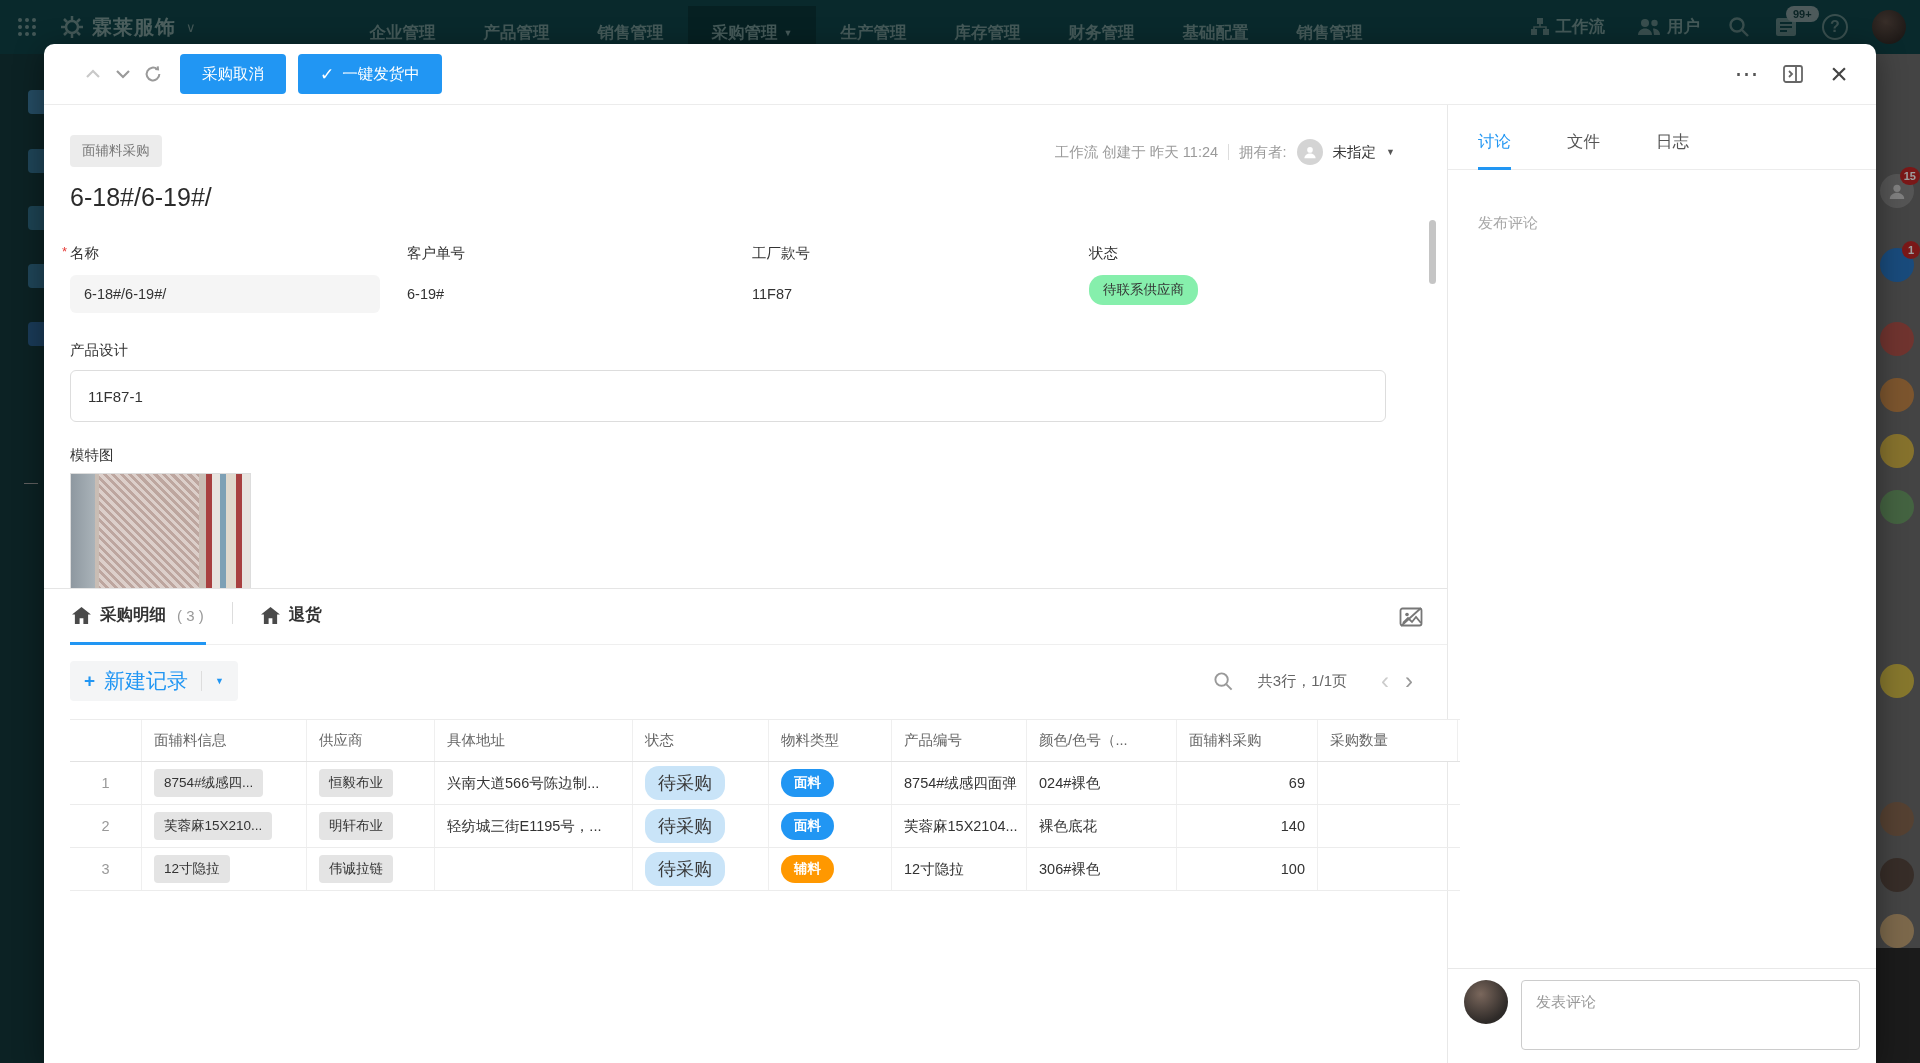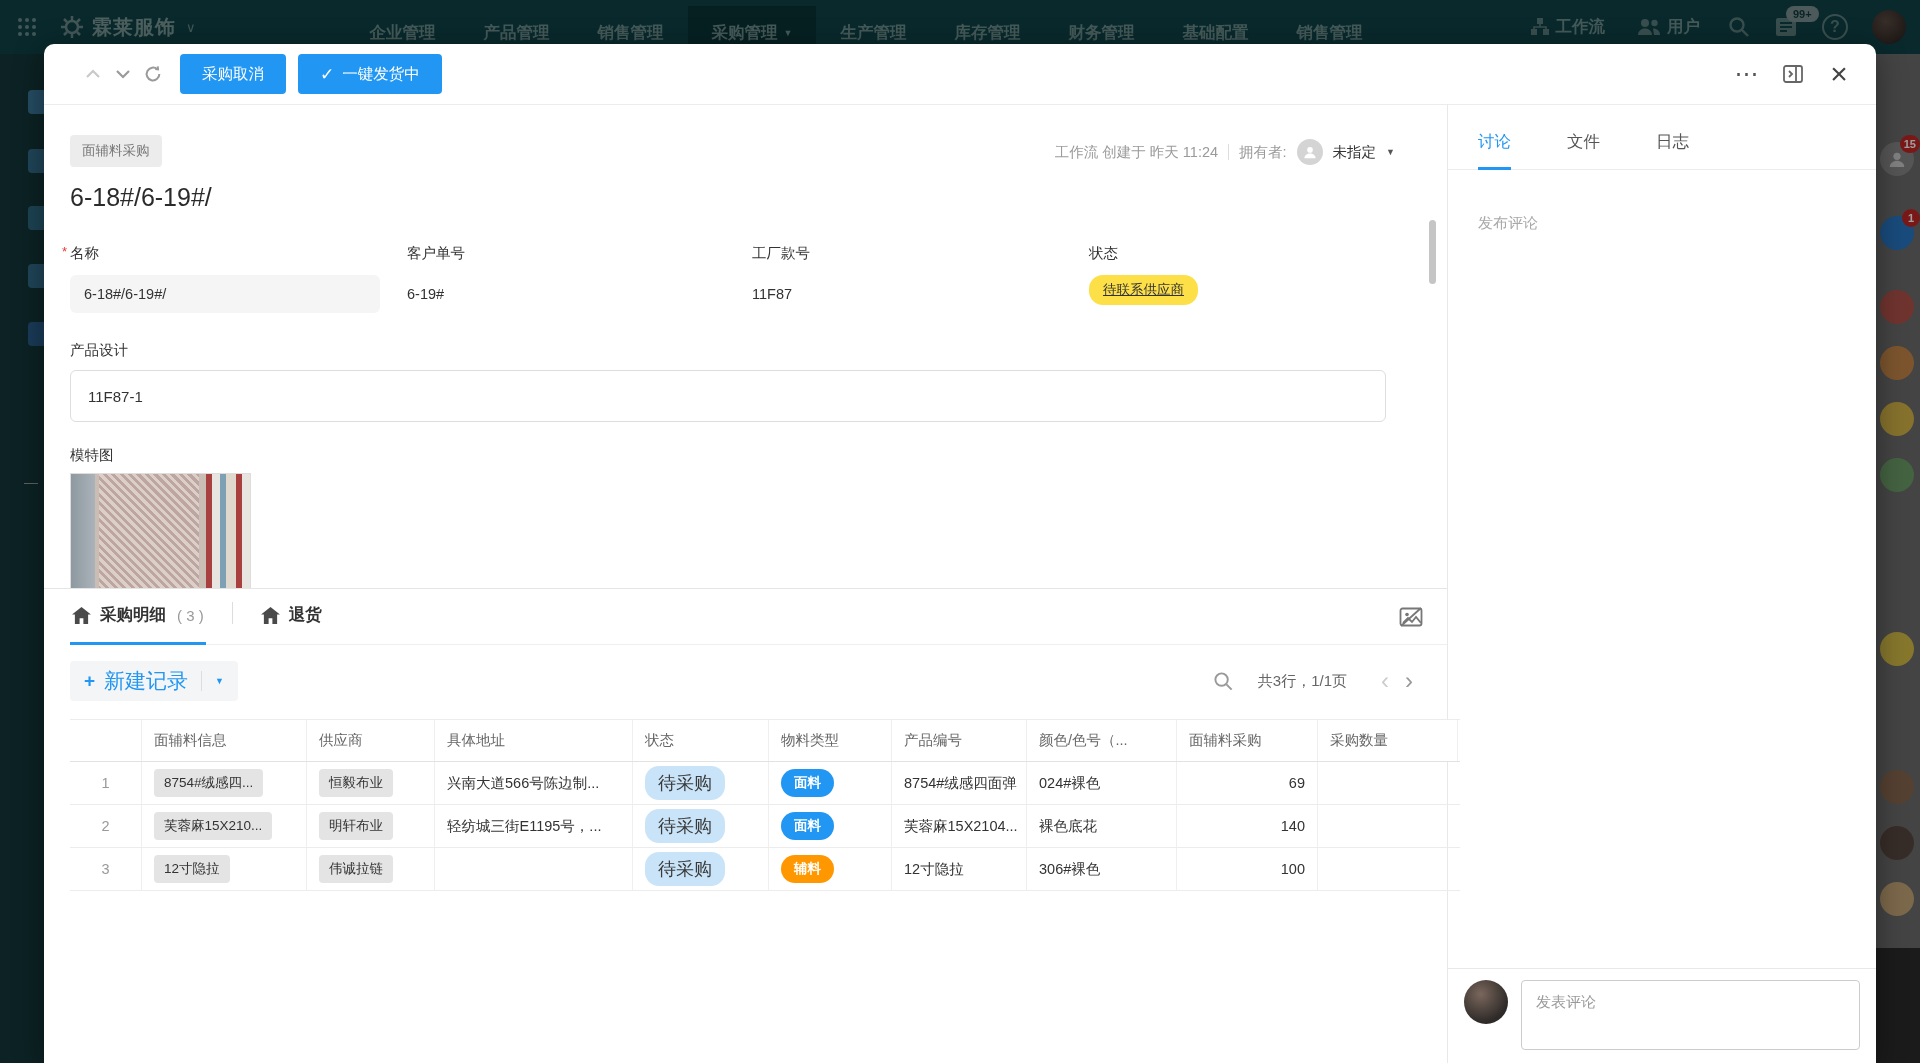--- a/index.html
+++ b/index.html
@@ -22,21 +22,21 @@
   .nav-badge { position:absolute; top:-9px; left:12px; background:#7d9294; color:#123a3c; font-size:11px; font-weight:bold; border-radius:9px; padding:2px 7px; }
   .nav-avatar { width:34px; height:34px; border-radius:50%; background:radial-gradient(circle at 40% 35%, #5a4a42, #241f1d); }
   .q-circle { width:26px; height:26px; border-radius:50%; border:2.5px solid #5d7f7e; color:#5d7f7e; font-weight:bold; font-size:16px; display:flex; align-items:center; justify-content:center; }
 
   .left-strip { position:absolute; left:0; top:54px; bottom:0; width:70px; background:#14383b; z-index:1; }
   .ls-icon { position:absolute; left:28px; width:27px; height:24px; border-radius:4px; }
   .ls-dash { position:absolute; left:24px; color:#9a9a9a; font-size:14px; }
 
   .right-strip { position:absolute; right:0; top:54px; width:46px; height:894px; background:#6e6e6e; z-index:1; }
   .right-strip-bottom { position:absolute; right:0; top:948px; bottom:0; width:46px; background:#2c2c2c; z-index:1; }
-  .rs-circle { position:absolute; left:6px; width:34px; height:34px; border-radius:50%; display:flex; align-items:center; justify-content:center; }
+  .rs-circle { position:absolute; left:6px; width:34px; height:34px; border-radius:50%; display:flex; align-items:center; justify-content:center;margin-top:32px; }
   .rs-badge { position:absolute; top:-7px; right:-6px; min-width:18px; height:18px; background:#c62828; color:#fff; font-size:11px; border-radius:9px; display:flex; align-items:center; justify-content:center; padding:0 4px; font-weight:bold; }
 
   .overlay { position:absolute; inset:0; background:rgba(0,0,0,0.38); z-index:5; }
 
   
   .modal { position:absolute; left:44px; top:44px; width:1832px; height:1019px; background:#fff; border-radius:10px 10px 0 0; z-index:10; display:flex; flex-direction:column; box-shadow:0 6px 30px rgba(0,0,0,.4); }
   .modal-header { height:61px; flex:0 0 61px; border-bottom:1px solid #ececec; display:flex; align-items:center; padding:0 22px 0 34px; }
   .hdr-icon { border:none; background:none; cursor:pointer; display:flex; align-items:center; justify-content:center; width:30px; height:30px; }
   .btn-blue { background:#2196f3; color:#fff; border:none; border-radius:4px; height:40px; font-size:15.5px; padding:0 22px; margin-left:12px; cursor:pointer; display:flex; align-items:center; gap:8px; font-family:inherit; }
   .hdr-spacer { flex:1; }
@@ -52,21 +52,21 @@
   .owner-wrap { display:flex; align-items:center; gap:10px; color:#9a9a9a;justify-content:center; }
   .owner-avatar { width:26px; height:26px; border-radius:50%; background:#d4d4d4; display:flex; align-items:center; justify-content:center; }
   .owner-name { color:#333; font-size:14.5px; }
   .owner-caret { font-size:9px; color:#555; }
   .rec-title { margin-top:16px; font-size:25px; color:#2b2b2b; }
   .fields { display:grid; grid-template-columns:337px 345px 337px 1fr; margin-top:32px; }
   .f-label { font-size:14.5px; color:#333; display:flex; gap:3px; }
   .req { color:#e53935; font-size:13px; margin-left:-8px; }
   .f-value { margin-top:12px; font-size:14.5px; color:#333; display:flex; align-items:center; height:38px; }
   .name-input { background:#f5f5f5; border-radius:6px; width:310px; padding:0 14px; }
-  .badge-teal { background:#fde047; color:#333; border-radius:14px; padding:6px 14px; font-size:13.5px; height:auto; display:inline-flex; margin-top:12px;text-decoration:underline; }
+  .badge-teal { background:#86efac; color:#333; border-radius:14px; padding:6px 14px; font-size:13.5px; height:auto; display:inline-flex; margin-top:12px; }
   .design-block { margin-top:28px; }
   .design-input { margin-top:10px; width:1316px; height:52px; border:1px solid #ddd; border-radius:6px; display:flex; align-items:center; padding:0 17px; font-size:15px; color:#333; }
   .model-block { margin-top:24px; }
   .model-img { margin-top:8px; width:181px; height:120px; border:1px solid #ddd;
      background-color:#c9bdb4;
      background-image:
        linear-gradient(90deg,#8e98a0,#aab3b9),
        repeating-linear-gradient(45deg,#dccfca 0 3px,#bda69f 3px 6px),
        radial-gradient(circle at 50% 0px, #d8c8ae 0 14px, transparent 15px),
        repeating-linear-gradient(90deg,#a84040 0 6px,#e8e4df 6px 14px,#7da0b5 14px 20px,#e0d8cc 20px 30px);

